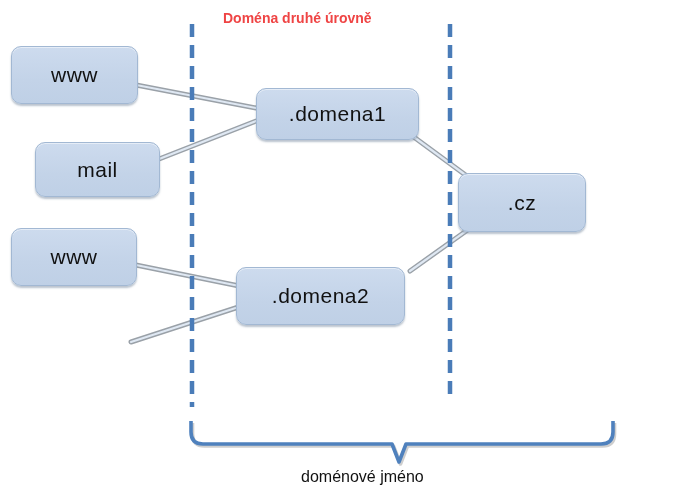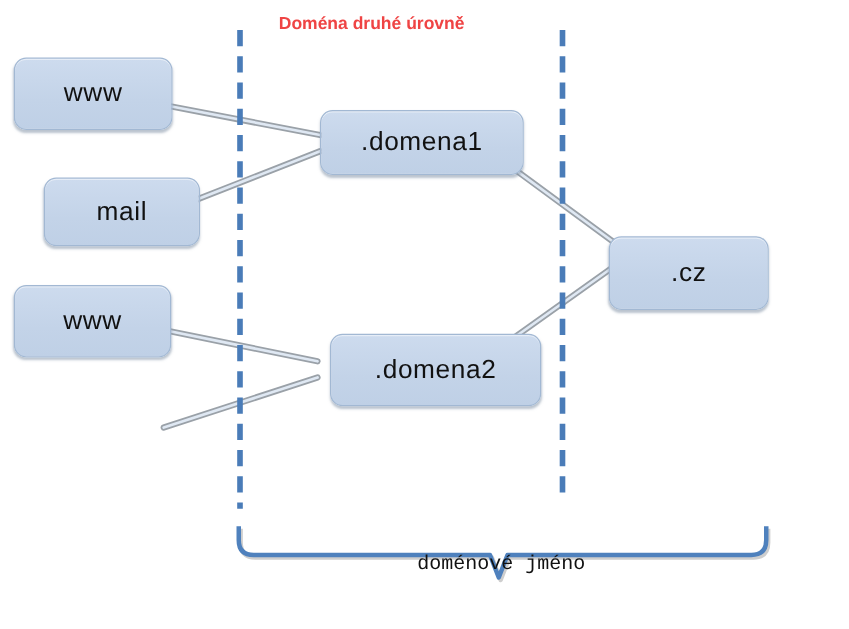--- a/index.html
+++ b/index.html
@@ -24,40 +24,39 @@
   .node-label{
     color:#111;
     font-size:21px;
     letter-spacing:.5px;
   }
   .n-www1{left:11px;top:46px;width:125px;height:56px;}
   .n-mail{left:11px;top:142px;width:123px;height:53px;margin-left:24px;}
   .n-www2{left:11px;top:228px;width:124px;height:56px;}
   .n-shop{left:11px;top:319px;width:124px;height:56px;}
   .n-domena1{left:256px;top:88px;width:161px;height:50px;text-align:right;}
-  .n-domena2{left:264px;top:267px;width:167px;height:56px;align-items:center;}
-  .n-cz{left:487px;top:173px;width:126px;height:57px;margin-top:16px;}
+  .n-domena2{left:236px;top:267px;width:167px;height:56px;align-items:center;}
+  .n-cz{left:458px;top:173px;width:126px;height:57px;}
 
   .hdr{
     position:absolute;
     color:#ef4444;
     font-weight:bold;
     font-size:14px;
     line-height:21px;
   }
   .hdr1{left:223px;top:8px;width:200px;}
   .hdr2{left:477px;top:8px;width:200px;}
 
   .brace-label{
     position:absolute;
-    left:301px;top:442px;width:200px;
-    text-align:center;
+    left:301px;top:468px;width:200px;
+    text-align:left;
     color:#111;
     font-size:16px;
-    font-family:Liberation Mono, monospace;
   }
 
   .dash{stroke:#4a7cb8;stroke-width:4.5;stroke-dasharray:13 8;fill:none;}
   .c-outer{stroke:#9aa1a8;stroke-width:5;stroke-linecap:round;fill:none;}
   .c-inner{stroke:#dfe8f3;stroke-width:2.2;stroke-linecap:round;fill:none;}
   .brace-shadow{stroke:#adadad;stroke-width:3.6;fill:none;opacity:.6;stroke-linejoin:round;}
   .brace-main{stroke:#4f81bd;stroke-width:3.6;fill:none;stroke-linejoin:round;}
 </style>
 </head>
 <body>

